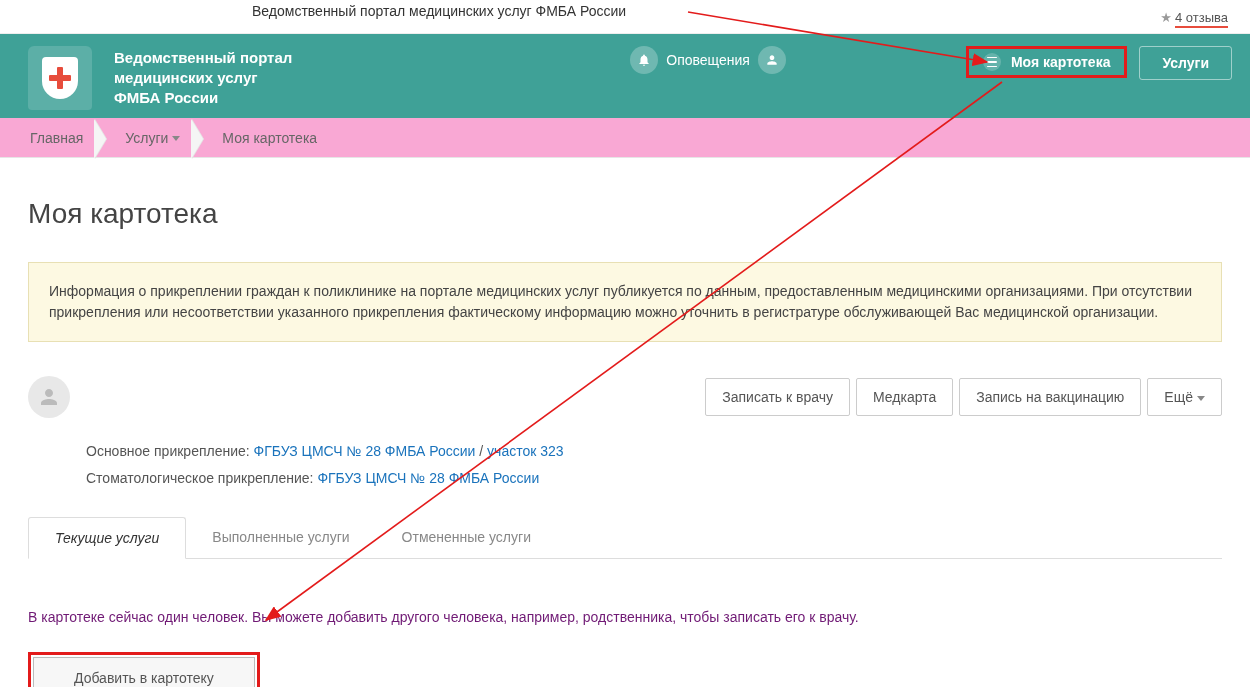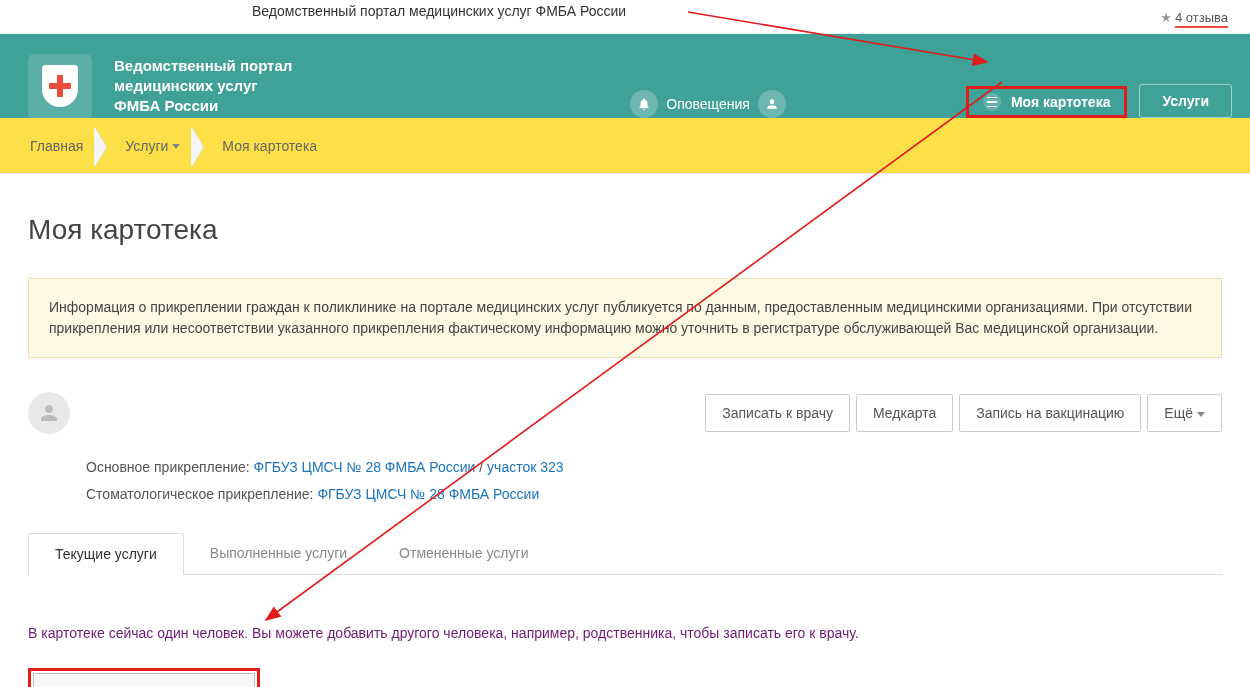--- a/index.html
+++ b/index.html
@@ -2,57 +2,57 @@
 <html><head>
   <meta charset="utf-8">
   <style>
     * { box-sizing: border-box; margin: 0; padding: 0; }
     body { font-family: Arial, Helvetica, sans-serif; font-size: 14px; color: #333; background: #fff; width: 1250px; }
     .top-strip { position: relative; height: 34px; border-bottom: 1px solid #eee; }
     .top-label { position: absolute; left: 252px; top: 3px; font-size: 14px; color: #333; }
     .top-reviews { position: absolute; right: 22px; top: 10px; font-size: 13px; color: #555; }
     .top-reviews-star { color: #999; margin-right: 3px; }
     .top-reviews-underline { display: inline-block; border-bottom: 2px solid #e74c3c; padding-bottom: 1px; }
-    .header { background: #3fa197; height: 84px; display: flex; align-items: flex-end; padding: 12px 18px 0 28px; color: #fff; position: relative; }
+    .header { background: #3fa197; height: 84px; display: flex; align-items: flex-start; padding: 12px 18px 0 28px; color: #fff; position: relative; }
     .logo-wrap { display: flex; align-items: center; }
     .logo-shield { width: 64px; height: 64px; background: #5cafa7; border-radius: 6px 6px 4px 4px; display: flex; align-items: center; justify-content: center; position: relative; }
     .logo-inner { width: 36px; height: 42px; background: #fff; border-radius: 4px 4px 18px 18px; display: flex; align-items: center; justify-content: center; }
     .logo-cross-v { position: absolute; width: 6px; height: 22px; background: #e74c3c; border-radius: 1px; }
     .logo-cross-h { position: absolute; width: 22px; height: 6px; background: #e74c3c; border-radius: 1px; }
     .logo-text { margin-left: 22px; font-size: 15px; font-weight: 700; line-height: 1.35; }
     .header-spacer { flex: 1; }
     .notif-btn { display: flex; align-items: center; color: #fff; margin-right: 8px; cursor: pointer; }
     .icon-circle { width: 28px; height: 28px; border-radius: 50%; background: rgba(255,255,255,0.25); display: flex; align-items: center; justify-content: center; margin-right: 8px; color: #fff; font-size: 14px; }
     .user-avatar-btn { width: 28px; height: 28px; border-radius: 50%; background: rgba(255,255,255,0.25); display: flex; align-items: center; justify-content: center; margin-right: 180px; cursor: pointer; }
     .person-svg { width: 14px; height: 14px; fill: #fff; }
     .my-kartoteka-btn { display: flex; align-items: center; background: #3fa197; border: 3px solid #e31b1b; padding: 4px 14px; margin-right: 12px; cursor: pointer; }
     .hamburger { display: inline-flex; flex-direction: column; justify-content: center; gap: 3px; width: 18px; height: 18px; background: rgba(255,255,255,0.2); border-radius: 50%; padding: 4px; margin-right: 10px; }
     .hamburger span { height: 2px; background: #fff; width: 100%; border-radius: 1px; }
     .my-kartoteka-btn-text { color: #fff; font-size: 14px; font-weight: 700; }
     .exit-btn { border: 1px solid rgba(255,255,255,0.5); border-radius: 3px; padding: 8px 22px; color: #fff; font-weight: 700; cursor: pointer; }
-    .breadcrumbs { background: #fde047; border-bottom: 1px solid #e6e6e6; height: 56px; display: flex; align-items: center; padding-left: 20px; }
+    .breadcrumbs { background: #f9a8d4; border-bottom: 1px solid #e6e6e6; height: 40px; display: flex; align-items: center; padding-left: 20px; }
     .crumb { color: #666; padding: 0 20px 0 10px; position: relative; cursor: pointer; font-size: 14px; }
     .crumb-sep::after { content: ""; position: absolute; right: -4px; top: -11px; width: 0; height: 0; border-top: 20px solid transparent; border-bottom: 20px solid transparent; border-left: 12px solid #e6e6e6; }
     .crumb-sep::before { content: ""; position: absolute; right: -3px; top: -11px; width: 0; height: 0; border-top: 20px solid transparent; border-bottom: 20px solid transparent; border-left: 12px solid #f5f5f5; z-index: 1; }
     .triangle-down { display: inline-block; width: 0; height: 0; border-left: 4px solid transparent; border-right: 4px solid transparent; border-top: 5px solid #888; margin-left: 4px; vertical-align: middle; }
     .crumb-current { padding-left: 22px; }
     .content { padding: 40px 28px 28px 28px; position: relative; }
     .page-title { font-size: 28px; color: #444; font-weight: 400; margin-bottom: 32px; }
     .info-box { background: #fdf9e2; border: 1px solid #e8e0b4; padding: 18px 20px; font-size: 14px; line-height: 1.5; color: #444; margin-bottom: 34px; }
     .card-row { display: flex; align-items: center; margin-bottom: 20px; }
     .card-avatar { width: 42px; height: 42px; border-radius: 50%; background: #e8e8e8; display: flex; align-items: center; justify-content: center; margin-right: 18px; }
     .card-avatar svg { width: 24px; height: 24px; fill: #bbb; }
     .card-name { flex: 1; }
     .action-buttons { display: flex; gap: 6px; }
     .act-btn { border: 1px solid #ccc; background: #fff; color: #555; padding: 10px 16px; font-size: 14px; border-radius: 2px; cursor: pointer; }
     .attachment-block { margin-left: 58px; font-size: 14px; color: #555; line-height: 1.9; margin-bottom: 26px; }
     .attachment-block a { color: #1a73bc; text-decoration: none; }
     .tabs { display: flex; border-bottom: 1px solid #ddd; margin-left: 0; margin-bottom: 50px; }
     .tab { padding: 12px 26px; font-size: 14px; color: #888; cursor: pointer; }
-    .tab.active { border: 1px solid #ddd; border-bottom: 1px solid #fff; margin-bottom: -1px; color: #333; border-radius: 3px 3px 0 0; background: #fff; }
+    .tab.active { border: 1px solid #ddd; border-bottom: 1px solid #fff; margin-bottom: -1px; color: #333; border-radius: 3px 3px 0 0; background: #fff; font-style: italic; }
     .bottom-text { font-size: 14px; color: #701a75; margin-bottom: 27px; }
     .add-btn { border: 3px solid #e31b1b; padding: 2px; display: inline-block; }
     .add-btn-inner { border: 1px solid #bbb; background: #f7f7f7; padding: 12px 40px; font-size: 14px; color: #555; cursor: pointer; }
     .svg-overlay { position: absolute; top: 0; left: 0; pointer-events: none; }
   </style>
 </head>
 <body>
 
 <div class="top-strip">
   <span class="top-label">Ведомственный портал медицинских услуг ФМБА России</span>

